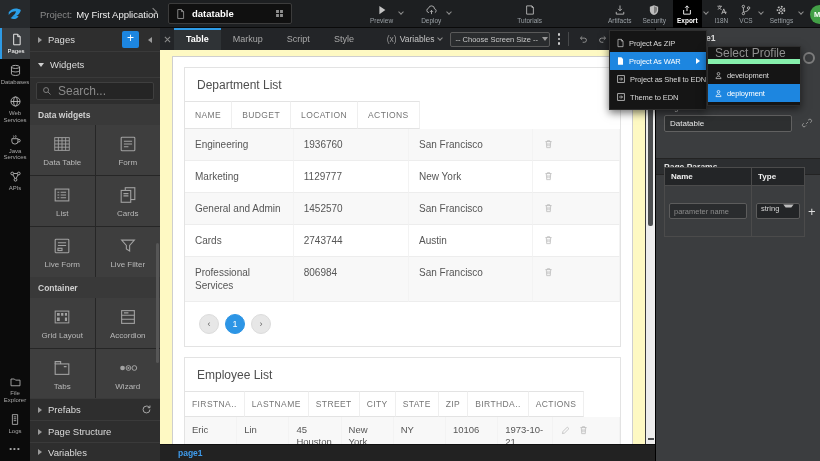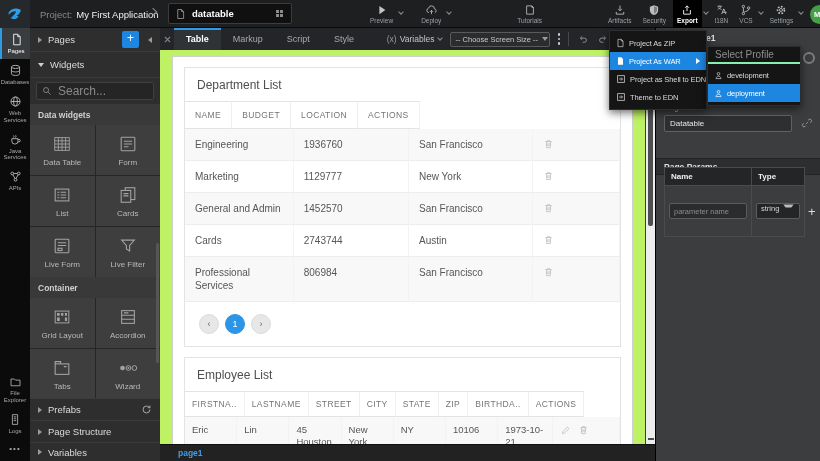--- a/index.html
+++ b/index.html
@@ -64,21 +64,21 @@
   .tab.active{background:#2f3336;color:#fff;font-weight:bold;box-shadow:inset 0 2px 0 #2e9be6;}
   .ct-right{margin-left:auto;display:flex;align-items:center;gap:8px;padding-right:46px;}
   .vars{display:flex;align-items:center;gap:3px;font-size:8.5px;color:#c5c5c5;white-space:nowrap;}
   .vars .vx{color:#9a9a9a;}
   .screen-select{width:100px;height:15px;border:1px solid #5a5a5a;background:#2a2c2e;border-radius:2px;color:#c9c9c9;font-size:7.5px;display:flex;align-items:center;padding:0 5px;gap:4px;white-space:nowrap;}
   .screen-select span{flex:1;}
   .kebab{display:flex;flex-direction:column;gap:2px;}
   .kebab i{width:2.5px;height:2.5px;border-radius:50%;background:#cfcfcf;}
   .ct-div{width:1px;height:14px;background:#46484a;}
 
-  .canvas{position:absolute;left:0;right:0;top:22px;bottom:17px;background:#bef264;overflow:hidden;}
+  .canvas{position:absolute;left:0;right:0;top:22px;bottom:17px;background:#fef9c3;overflow:hidden;}
   .page{position:absolute;left:12px;top:6px;width:461px;bottom:-12px;background:#fff;border:1px solid #cfcfcf;padding:10px 11px;overflow:hidden;}
   .card{border:1px solid #e3e3e3;background:#fff;margin-bottom:10px;}
   .card-title{padding:10px 12px 9px;font-size:12px;color:#4e4e4e;}
   .thead,.trow{display:flex;}
   .thead > div{font-size:8.5px;color:#757575;letter-spacing:.4px;padding:8px 10px;border-top:1px solid #e3e3e3;border-bottom:1px solid #e3e3e3;border-right:1px solid #efefef;}
   .trow > div{font-size:10px;color:#565656;padding:9px 10px;border-bottom:1px solid #ededed;border-right:1px solid #f3f3f3;line-height:1.3;}
   .rows > div:nth-of-type(odd){background:#f8f8f8;}
   .dept .c1{width:25%;}.dept .c2{width:26.5%;}.dept .c3{width:28.5%;}.dept .c4{width:20%;}
   .emp .thead > div{padding:7px 7px;}
   .emp .trow > div{font-size:9.5px;padding:7px 7px;min-height:33px;}
@@ -113,21 +113,21 @@
   .rp-select{width:100%;height:16px;border:1px solid #5c5c5c;background:#232527;border-radius:2px;color:#d5d5d5;font-size:7.5px;display:flex;align-items:flex-start;padding:0 4px;gap:3px;}
   .rp-select span{flex:1;}
   .rp-plus{display:flex;align-items:center;justify-content:center;width:16px;margin-left:3px;color:#ddd;font-size:13px;}
 
   
   .menu{position:absolute;left:609px;top:30px;width:98px;background:#151515;border:1px solid #2e2e2e;padding:3px 0;z-index:50;box-shadow:0 3px 8px rgba(0,0,0,.55);}
   .menu-item{height:18px;display:flex;align-items:center;gap:4px;padding:0 6px;font-size:7.5px;letter-spacing:-.1px;color:#d9d9d9;white-space:nowrap;}
   .menu-item.active{background:#1d86e0;color:#fff;}
   .mi-arrow{margin-left:auto;width:0;height:0;border-left:4px solid #fff;border-top:3px solid transparent;border-bottom:3px solid transparent;}
   .submenu{position:absolute;left:707px;top:46px;width:94px;background:#151515;border:1px solid #2e2e2e;padding:0 0 3px;z-index:51;box-shadow:0 3px 8px rgba(0,0,0,.55);}
-  .sub-header{height:17px;display:flex;align-items:center;padding:0 7px;font-size:10px;color:#8f8f8f;border-bottom:2px solid #86efac;margin-bottom:2px;}
+  .sub-header{height:17px;display:flex;align-items:center;padding:0 7px;font-size:12px;color:#8f8f8f;border-bottom:5px solid #86efac;margin-bottom:2px;}
   svg{display:block;flex:none;}
 </style>
 </head>
 <body>
 
 <div class="app">
 
   <div class="topbar">
     <div class="logo">
       <svg width="18" height="18" viewBox="0 0 20 20">

